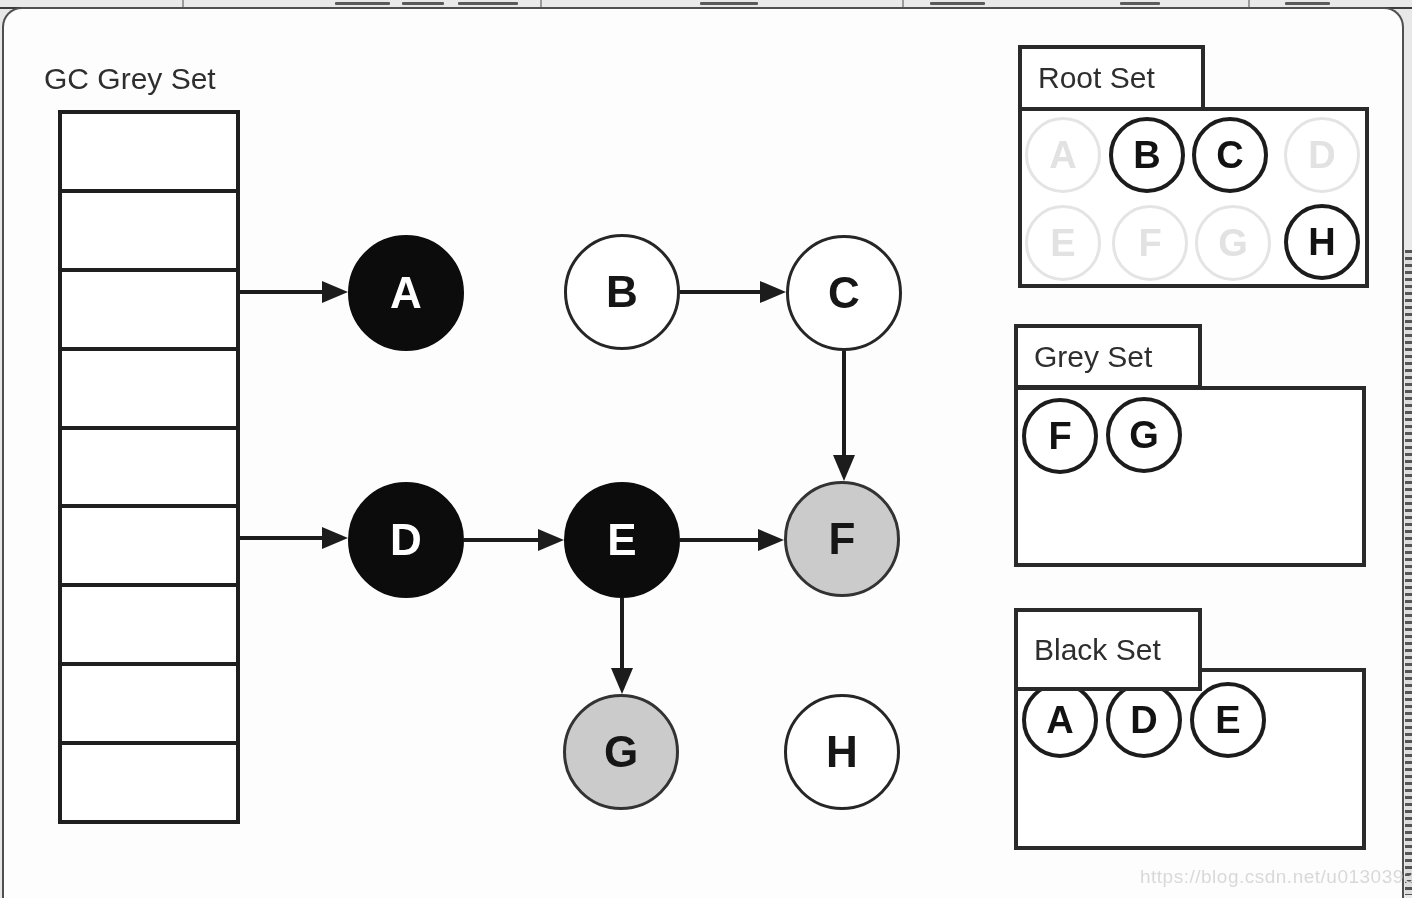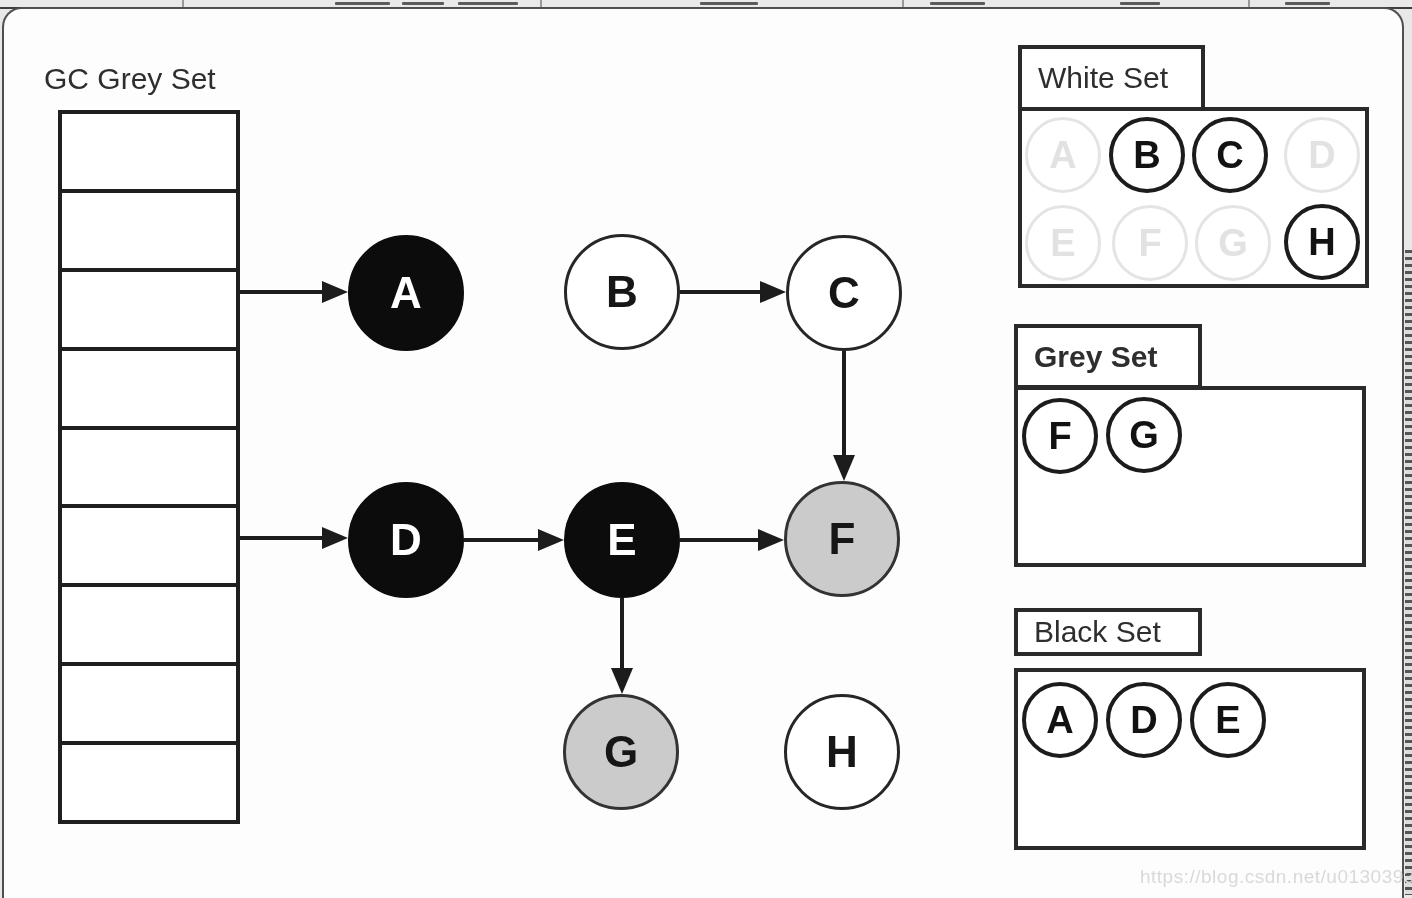--- a/index.html
+++ b/index.html
@@ -136,21 +136,21 @@
     <span>F</span>
   </div>
 <div class="node grey" style="left:563px;top:694px;">
     <span>G</span>
   </div>
 <div class="node white" style="left:784px;top:694px;">
     <span>H</span>
   </div>
 
 <div class="set-tab" style="left:1018px;top:45px;width:187px;height:66px;">
-  <span>White Set</span>
+  <span>Root Set</span>
 </div>
 <div class="set-body" style="left:1018px;top:107px;width:351px;height:181px;">
   <div class="schip faded" style="left:3px;top:6px;">
       <span>A</span>
     </div>
   <div class="schip solid" style="left:87px;top:6px;">
       <span>B</span>
     </div>
   <div class="schip solid" style="left:170px;top:6px;">
       <span>C</span>
@@ -165,33 +165,33 @@
       <span>F</span>
     </div>
   <div class="schip faded" style="left:173px;top:94px;">
       <span>G</span>
     </div>
   <div class="schip solid" style="left:262px;top:93px;">
       <span>H</span>
     </div>
 </div>
 
-<div class="set-tab" style="left:1014px;top:324px;width:188px;height:65px;font-weight:bold;">
+<div class="set-tab" style="left:1014px;top:324px;width:188px;height:65px;">
   <span>Grey Set</span>
 </div>
 <div class="set-body" style="left:1014px;top:386px;width:352px;height:181px;">
   <div class="schip solid" style="left:4px;top:8px;">
       <span>F</span>
     </div>
   <div class="schip solid" style="left:88px;top:7px;">
       <span>G</span>
     </div>
 </div>
 
-<div class="set-tab" style="left:1014px;top:608px;width:188px;height:48px;">
+<div class="set-tab" style="left:1014px;top:608px;width:188px;height:83px;">
   <span>Black Set</span>
 </div>
 <div class="set-body" style="left:1014px;top:668px;width:352px;height:182px;">
   <div class="schip solid" style="left:4px;top:10px;">
       <span>A</span>
     </div>
   <div class="schip solid" style="left:88px;top:10px;">
       <span>D</span>
     </div>
   <div class="schip solid" style="left:172px;top:10px;">

